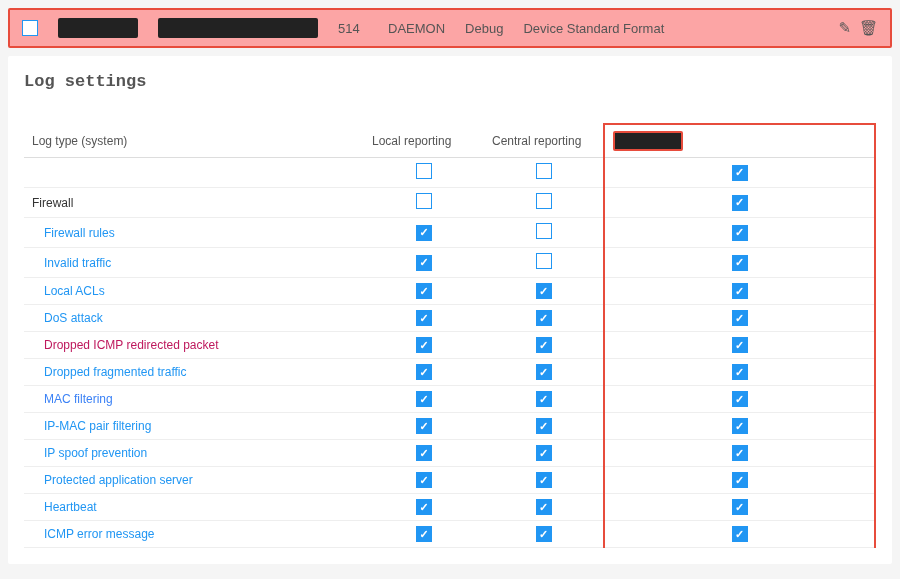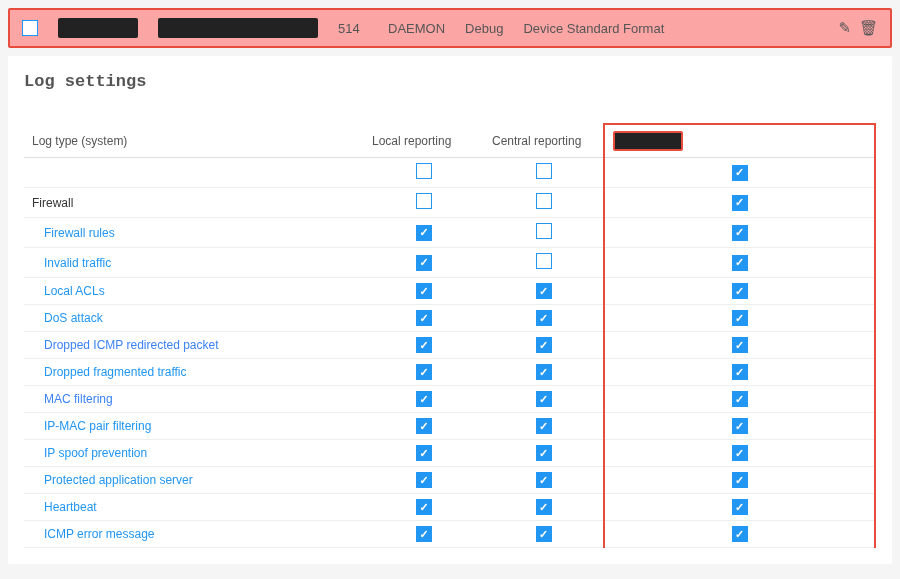--- a/index.html
+++ b/index.html
@@ -212,21 +212,21 @@
         <div class="checkbox-blue checked"></div>
       </td>
       <td class="center-cell">
         <div class="checkbox-blue checked"></div>
       </td>
       <td class="custom-col-cell">
         <div class="checkbox-blue checked"></div>
       </td>
     </tr>
         <tr>
-      <td style="color:#3b82f6; padding-left:20px;">Dropped ICMP redirected packet</td>
+      <td style="color:#be185d; padding-left:20px;">Dropped ICMP redirected packet</td>
       <td class="center-cell">
         <div class="checkbox-blue checked"></div>
       </td>
       <td class="center-cell">
         <div class="checkbox-blue checked"></div>
       </td>
       <td class="custom-col-cell">
         <div class="checkbox-blue checked"></div>
       </td>
     </tr>

